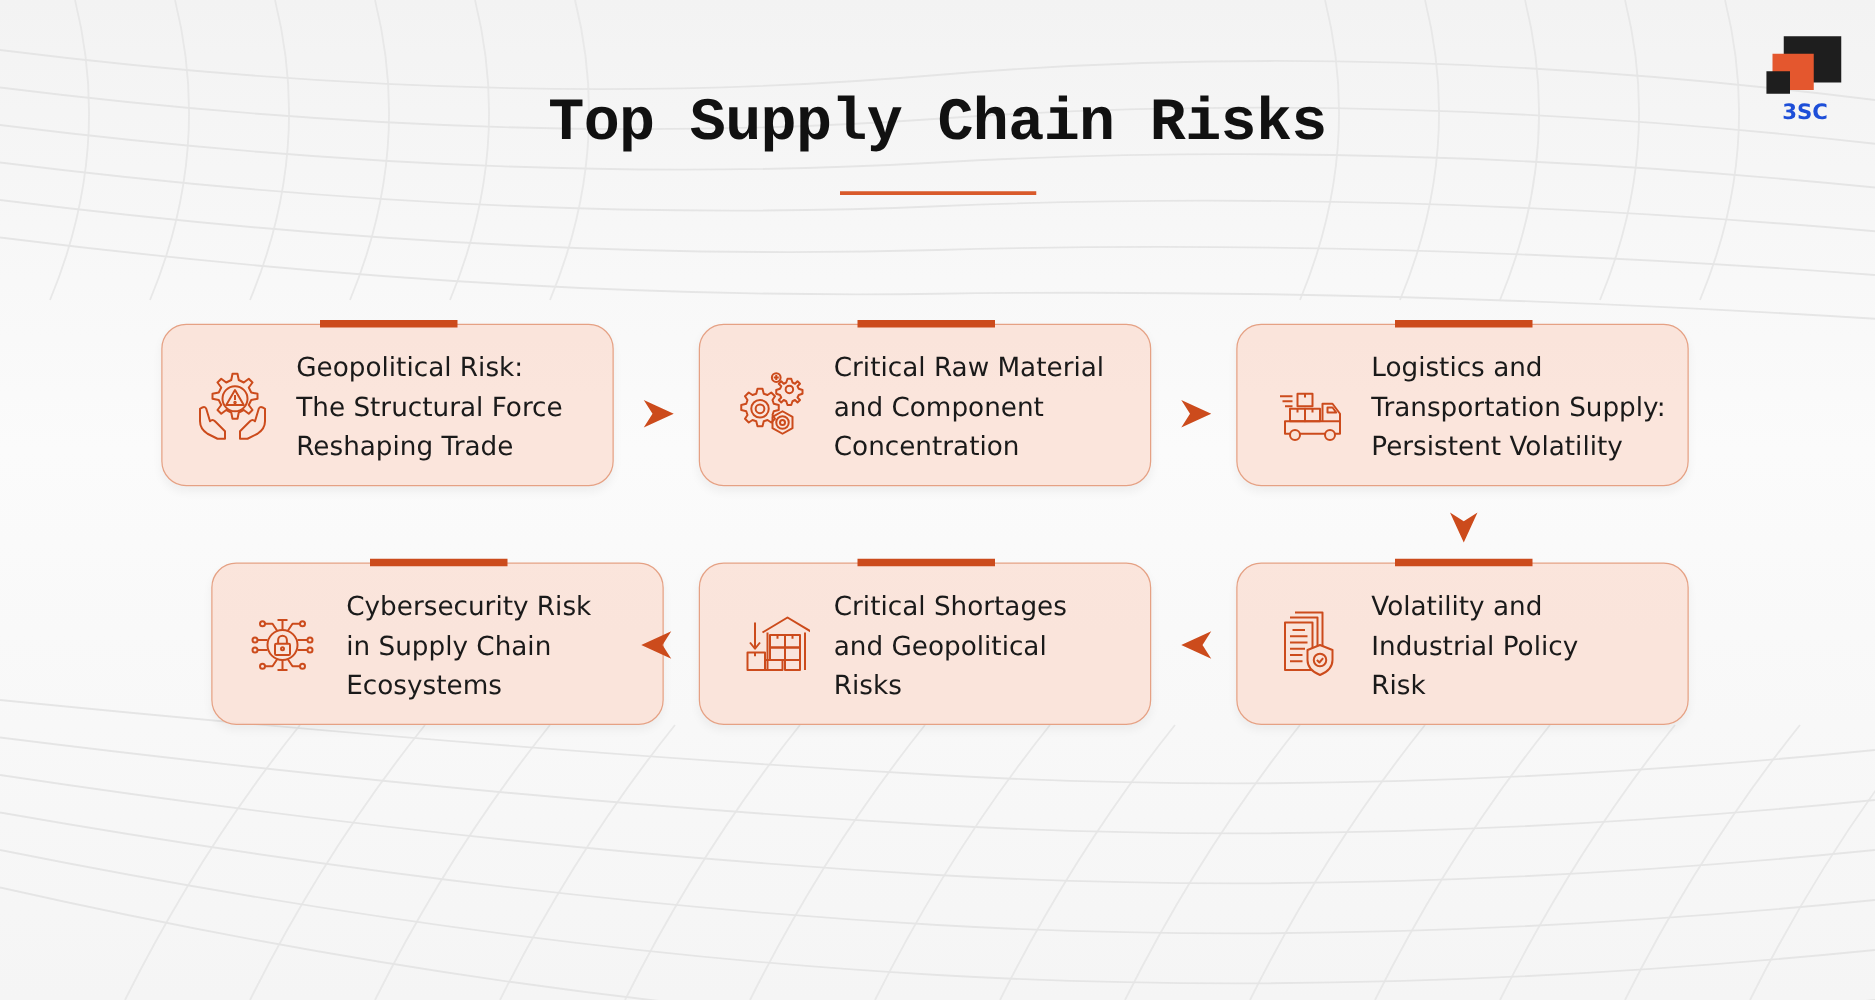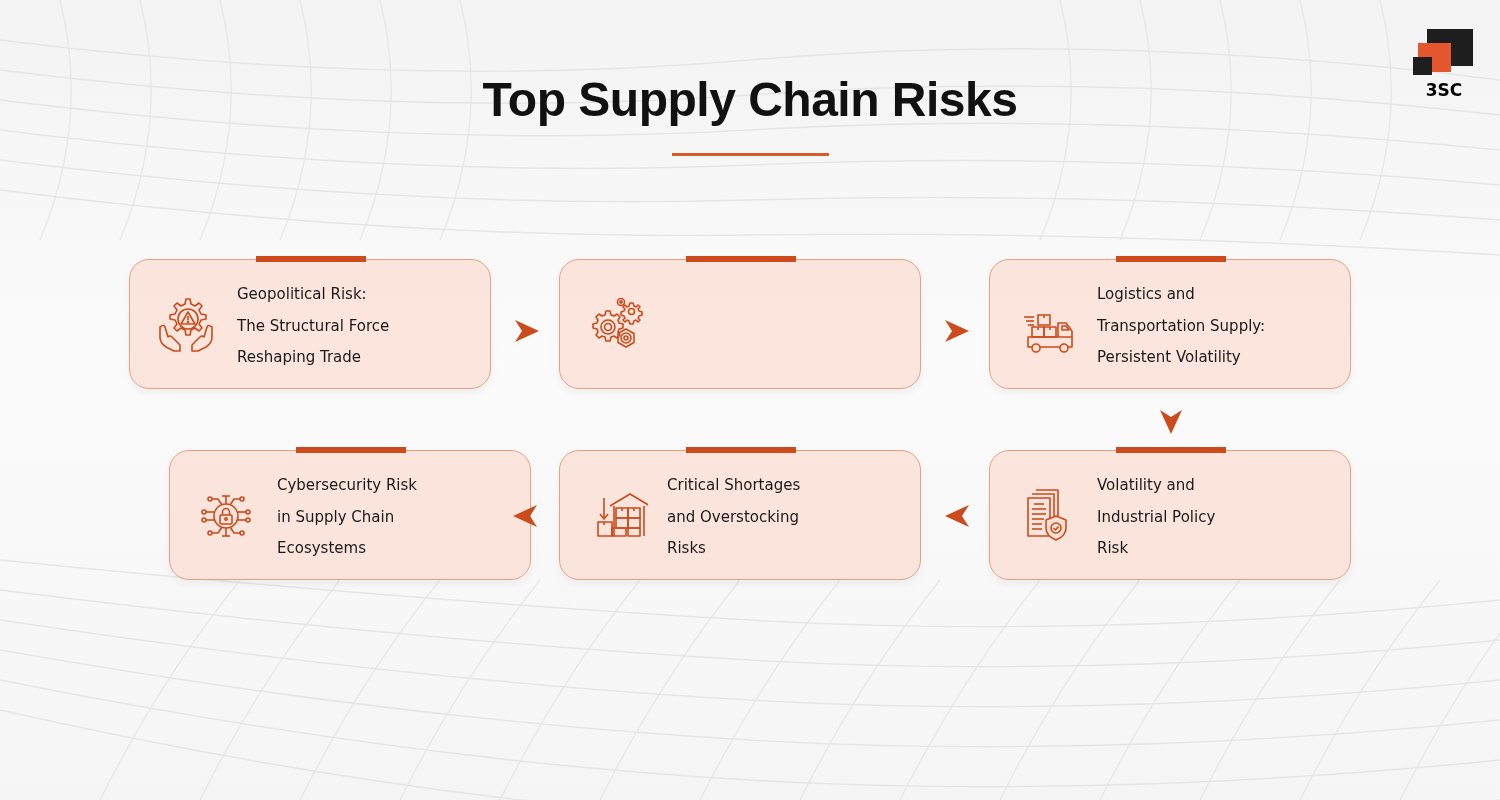--- a/index.html
+++ b/index.html
@@ -4,46 +4,46 @@
 <style>
   html, body { margin:0; padding:0; }
   body {
     width:1500px; height:800px; position:relative; overflow:hidden;
     font-family:"Liberation Sans", sans-serif;
     background:#f6f6f6;
   }
   .bg { position:absolute; inset:0; z-index:0; }
   .title {
     position:absolute; left:0; width:1500px; top:72px; text-align:center;
-    font-family:Liberation Sans, sans-serif; font-weight:bold; font-size:48px;
+    font-family:Liberation Mono, monospace; font-weight:bold; font-size:48px;
     color:#111; letter-spacing:-0.5px; z-index:2;
   }
   .title-underline {
     position:absolute; left:672px; top:153px; width:157px; height:3px;
     background:#d95a2b; z-index:2;
   }
   .logo { position:absolute; left:1413px; top:27px; width:62px; height:76px; z-index:2; }
   .logo-text {
     position:absolute; left:1413px; top:80px; width:62px; text-align:center;
-    font-family:"DejaVu Sans", sans-serif; font-size:17px; font-weight:600; color:#000000;
+    font-family:"DejaVu Sans", sans-serif; font-size:17px; font-weight:600; color:#1d4ed8;
   }
   .card {
     position:absolute; width:362px; height:130px; box-sizing:border-box;
     background:rgba(250,225,214,0.85);
     border:1px solid #e5a184; border-radius:20px; z-index:2;
     box-shadow:0 4px 8px rgba(0,0,0,0.05);
   }
   .card-tab {
     position:absolute; top:-4px; left:126px; width:110px; height:6px;
     background:#cc4b1c;
   }
   .card-icon { position:absolute; left:24px; top:33px; width:64px; height:64px; }
   .card-text {
     position:absolute; left:107px; top:19px; right:12px;
-    font-family:"DejaVu Sans", sans-serif; font-size:15px; line-height:31.5px; color:#1a1a1a;
+    font-family:"DejaVu Sans", sans-serif; font-size:21px; line-height:31.5px; color:#1a1a1a;
   }
   .arrow { position:absolute; z-index:2; }
 </style>
 </head>
 <body>
 
 <svg class="bg" width="1500" height="800" viewBox="0 0 1500 800">
   <defs>
     <linearGradient id="bgfade" x1="0" y1="0" x2="0" y2="1">
       <stop offset="0" stop-color="#f3f3f3"></stop>
@@ -131,20 +131,25 @@
       <circle cx="24" cy="34" r="3.5"></circle>
     <path d="M42 36 l8 4.5 0 9-8 4.5-8-4.5 0-9z"></path>
     <circle cx="42" cy="45" r="5"></circle>
       <circle cx="42" cy="45" r="2"></circle>
     <path d="M46 10 l3 0 1 3 2 1 2-2 2 2-2 2 1 2 3 1 0 3-3 1-1 2 2 2-2 2-2-2-2 1-1 3-3 0-1-3-2-1-2 2-2-2 2-2-1-2-3-1 0-3 3-1 1-2-2-2 2-2 2 2 2-1z"></path>
     <circle cx="47.5" cy="18.5" r="3"></circle>
     <circle cx="37" cy="9" r="3.5"></circle>
       <line x1="37" y1="7" x2="37" y2="11"></line>
       <line x1="35" y1="9" x2="39" y2="9"></line>
   </svg>
+  <div class="card-text">
+    <div>Critical Raw Material</div>
+    <div>and Component</div>
+    <div>Concentration</div>
+  </div>
 </div>
 
 <div class="card" style="left:989px; top:259px;text-decoration:underline;">
   <div class="card-tab"></div>
   <svg class="card-icon" viewBox="0 0 64 64" fill="none" stroke="#cc4b1c" stroke-width="1.6" stroke-linejoin="round">
     <line x1="10" y1="24" x2="20" y2="24"></line>
       <line x1="12" y1="28" x2="20" y2="28"></line>
       <line x1="14" y1="32" x2="20" y2="32"></line>
     <rect x="24" y="22" width="12" height="10"></rect>
       <line x1="30" y1="22" x2="30" y2="25"></line>
@@ -202,21 +207,21 @@
       <rect x="44" y="24" width="12" height="10"></rect>
     <rect x="32" y="34" width="12" height="10"></rect>
       <rect x="44" y="34" width="12" height="10"></rect>
     <rect x="44" y="44" width="12" height="8"></rect>
     <line x1="20" y1="38" x2="20" y2="41"></line>
       <line x1="38" y1="24" x2="38" y2="27"></line>
       <line x1="50" y1="24" x2="50" y2="27"></line>
   </svg>
   <div class="card-text">
     <div>Critical Shortages</div>
-    <div>and Overstocking</div>
+    <div>and Geopolitical</div>
     <div>Risks</div>
   </div>
 </div>
 
 <div class="card" style="left:129px; top:450px;margin-left:40px;">
   <div class="card-tab"></div>
   <svg class="card-icon" viewBox="0 0 64 64" fill="none" stroke="#cc4b1c" stroke-width="1.6" stroke-linejoin="round">
     <circle cx="32" cy="32" r="12"></circle>
     <rect x="26" y="31" width="12" height="9" rx="1"></rect>
       <path d="M28.5 31 v-3 a3.5 3.5 0 0 1 7 0 v3"></path>

